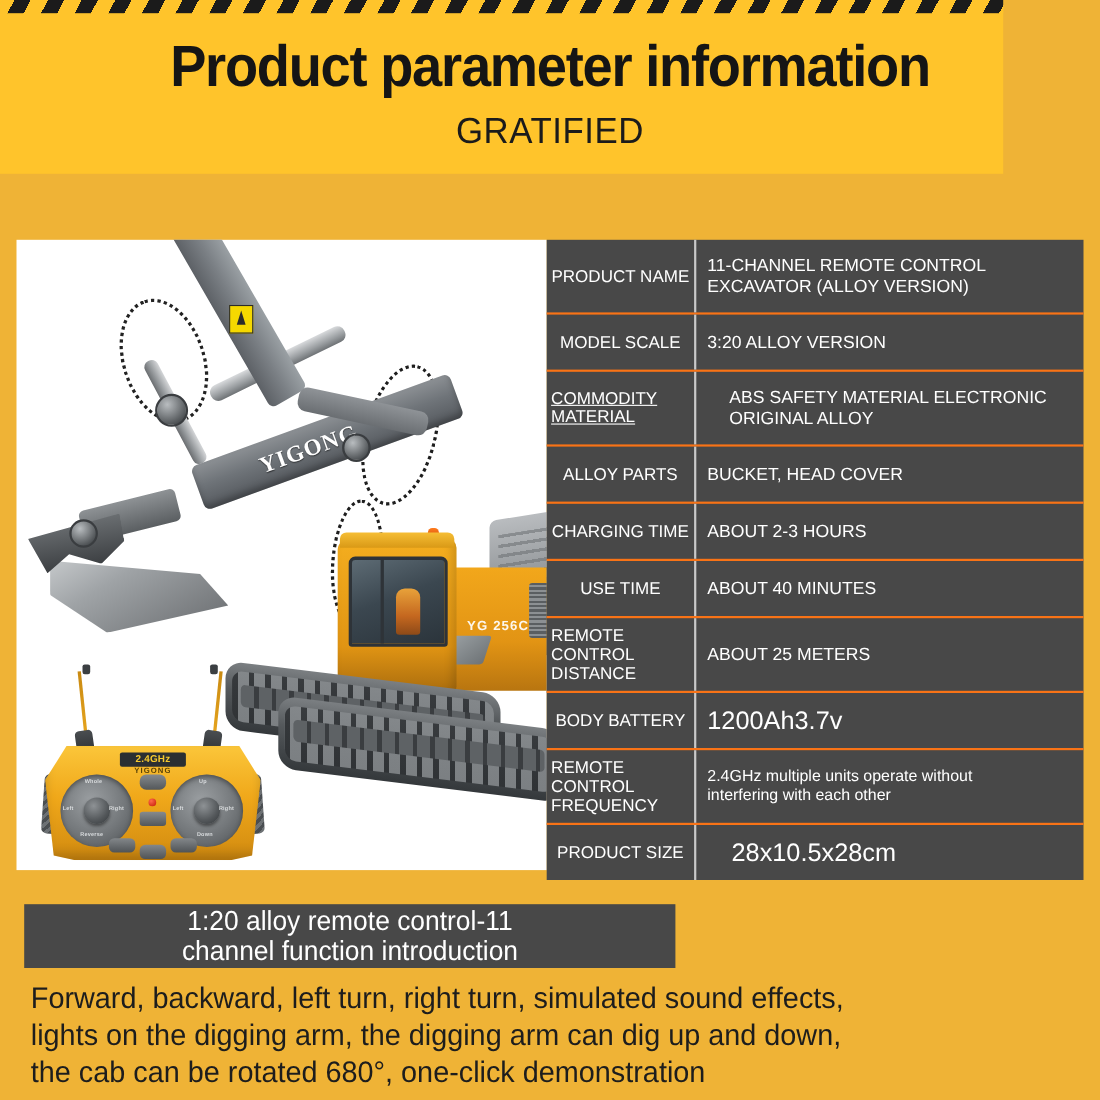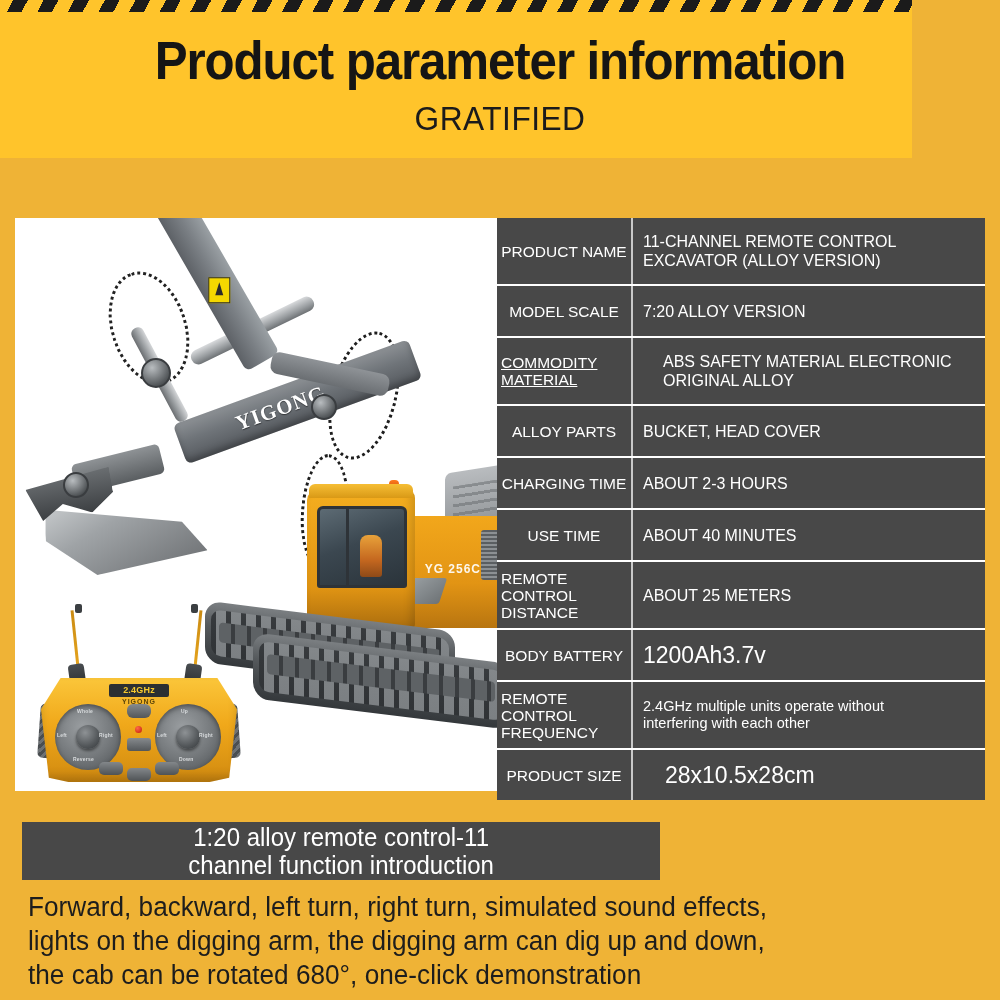--- a/index.html
+++ b/index.html
@@ -446,21 +446,21 @@
     position: absolute;
     left: 497px;
     top: 218px;
     width: 488px;
     background: #484848;
     border-collapse: collapse;
   }
   .spec-row {
     display: flex;
     align-items: stretch;
-    border-bottom: 2px solid #ffffff;
+    border-bottom: 2px solid #f97316;
   }
   .spec-row:last-child { border-bottom: none; }
   .spec-key {
     width: 136px;
     min-width: 136px;
     box-sizing: border-box;
     padding: 6px 4px;
     border-right: 2px solid #c9c9c9;
     color: #ffffff;
     font-family: "Liberation Sans Narrow", "Liberation Sans", sans-serif;
@@ -492,21 +492,21 @@
   .spec-val.big { font-size: 23px; }
   .spec-val.small { font-size: 14.5px; line-height: 17px; }
   .r-tall { min-height: 66px; }
   .r-std  { min-height: 50px; }
 
   
   .caption-box {
     position: absolute;
     left: 22px;
     top: 822px;
-    width: 638px;
+    width: 592px;
     height: 58px;
     background: #484848;
     display: flex;
     align-items: center;
     justify-content: center;
   }
   .caption-text {
     color: #ffffff;
     font-family: "Liberation Sans Narrow", "Liberation Sans", sans-serif;
     font-size: 25px;
@@ -637,21 +637,21 @@
   </div>
 
   <div class="spec-table" id="spec-table">
       <div class="spec-row r-tall">
         <div class="spec-key" style="white-space: pre-line;">PRODUCT NAME</div>
         <div class="spec-val" style="white-space: pre-line;">11-CHANNEL REMOTE CONTROL
 EXCAVATOR (ALLOY VERSION)</div>
       </div>
       <div class="spec-row r-std">
         <div class="spec-key" style="white-space: pre-line;">MODEL SCALE</div>
-        <div class="spec-val" style="white-space: pre-line;">7:20 ALLOY VERSION</div>
+        <div class="spec-val" style="white-space: pre-line;">3:20 ALLOY VERSION</div>
       </div>
       <div class="spec-row r-tall">
         <div class="spec-key k-left" style="white-space: pre-line; text-decoration: underline;">COMMODITY
 MATERIAL</div>
         <div class="spec-val" style="white-space: pre-line; margin-left: 20px;">ABS SAFETY MATERIAL ELECTRONIC
 ORIGINAL ALLOY</div>
       </div>
       <div class="spec-row r-std">
         <div class="spec-key" style="white-space: pre-line;">ALLOY PARTS</div>
         <div class="spec-val accent" style="white-space: pre-line;">BUCKET, HEAD COVER</div>

